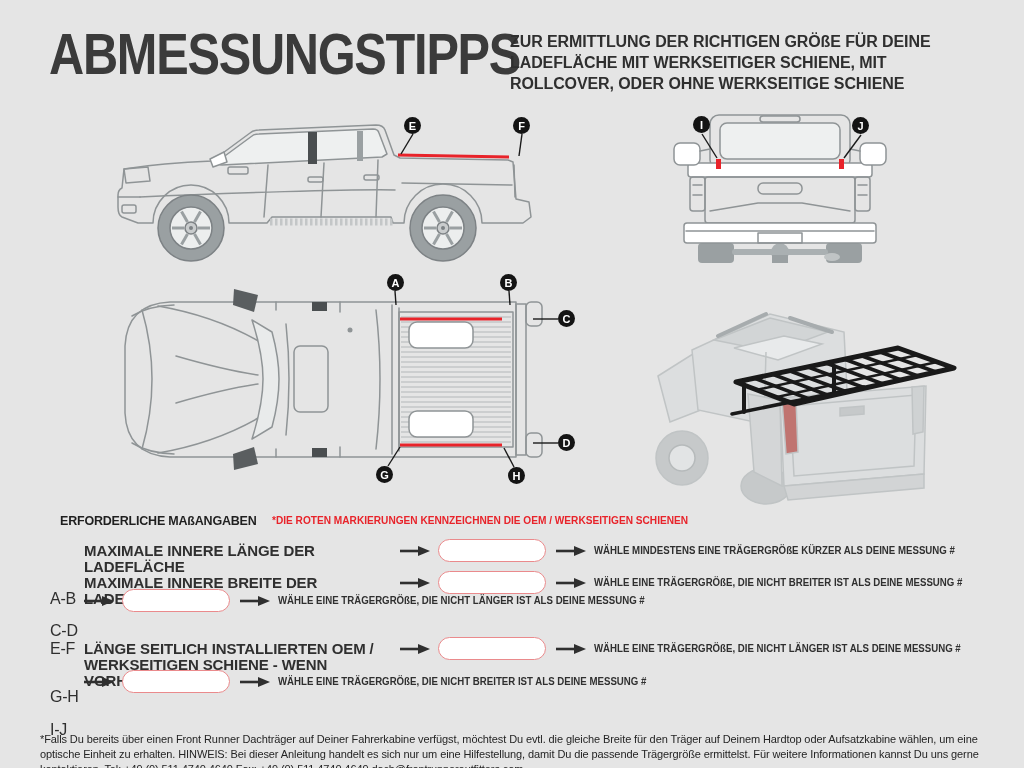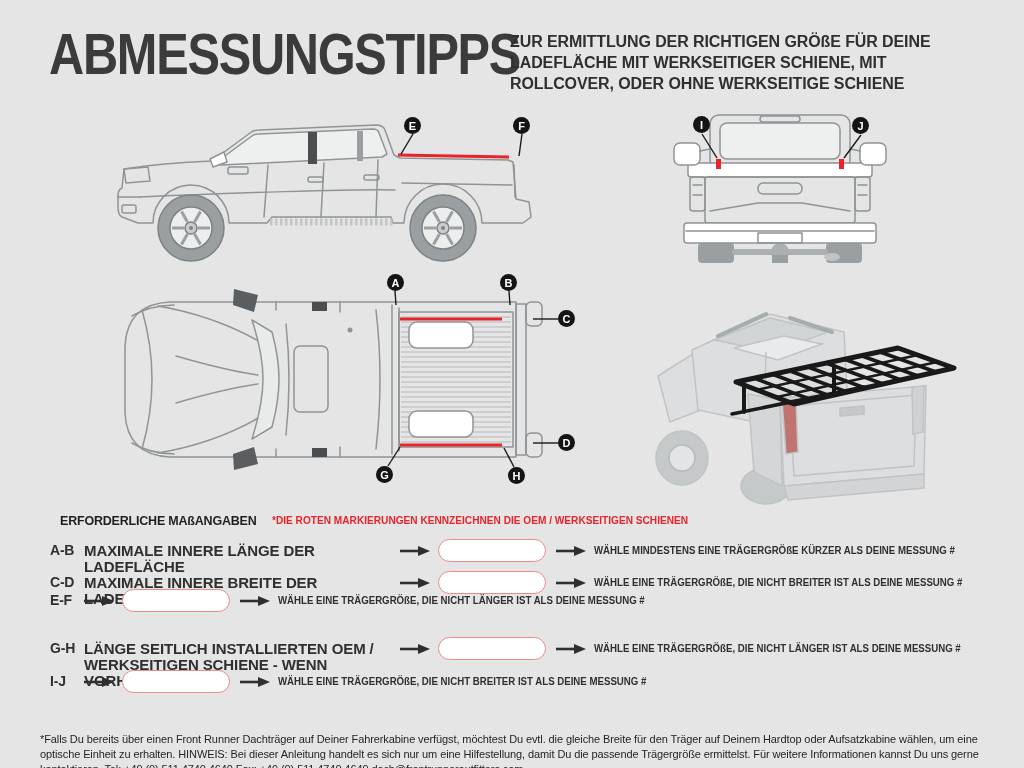--- a/index.html
+++ b/index.html
@@ -14,21 +14,21 @@
   .diagram{position:absolute;}
   .marker{position:absolute;width:17px;height:17px;border-radius:50%;background:#141414;color:#fff;
           font-weight:700;font-size:11px;display:flex;align-items:center;justify-content:center;z-index:5;}
 
   .tbl-head{position:absolute;left:44px;top:514px;display:flex;align-items:flex-start;white-space:nowrap;margin-left:16px;}
   .tbl-head .req{font-size:12.5px;font-weight:700;color:#1f1f1f;letter-spacing:-0.2px;}
   .tbl-head .note{margin-left:15px;font-size:11.5px;font-weight:700;color:#e8232a;display:inline-block;
                   transform:scaleX(.88);transform-origin:0 50%;}
 
   .mrow{position:absolute;left:50px;width:960px;display:flex;align-items:flex-start;}
-  .mrow .code{flex:0 0 34px;font-size:14px;font-weight:700;line-height:15px;letter-spacing:-0.2px;}
+  .mrow .code{flex:0 0 34px;font-size:16px;font-weight:400;line-height:15px;letter-spacing:-0.2px;margin-top:48px;}
   .mrow .label{flex:0 0 316px;font-size:15px;font-weight:700;line-height:16px;letter-spacing:-0.1px;}
   .mrow .arr{flex:0 0 30px;margin-top:2px;}
   .mrow .pill{flex:0 0 106px;height:21px;border:1.6px solid #ea8a8c;border-radius:13px;background:#fff;
               margin:-4px 0 0 8px;}
   .mrow .arr.a2{margin-left:10px;}
   .mrow .instr{margin-left:8px;font-size:11.5px;font-weight:700;line-height:15px;white-space:nowrap;
                display:inline-block;transform:scaleX(.84);transform-origin:0 0;}
 
   .footer{position:absolute;left:40px;top:732px;width:956px;font-size:11px;line-height:15px;
           color:#242424;letter-spacing:-0.1px;}

